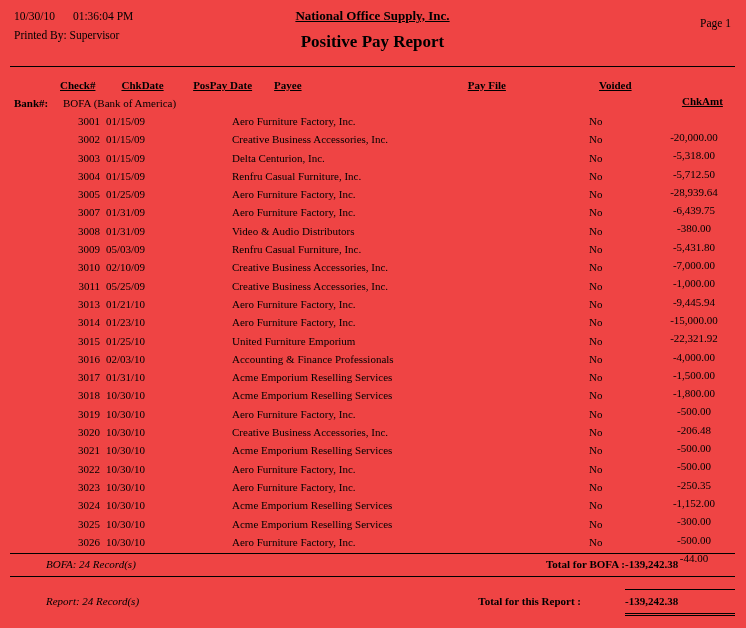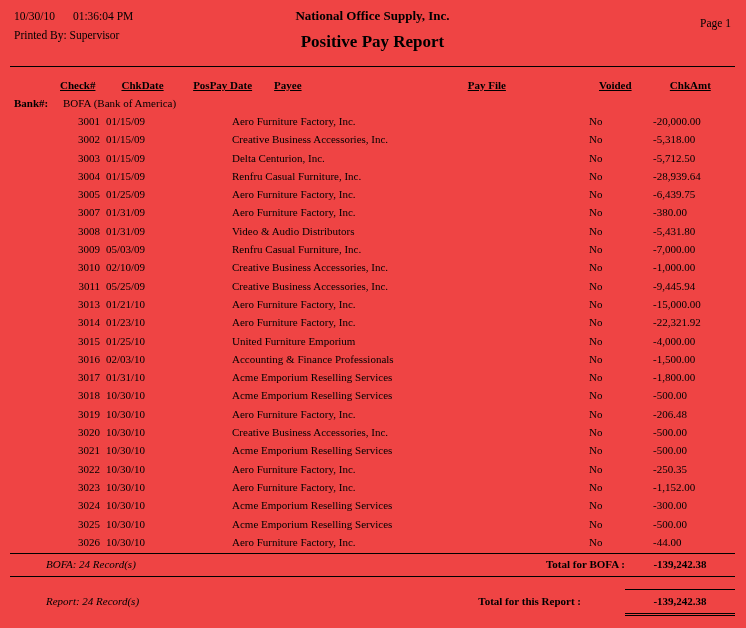--- a/index.html
+++ b/index.html
@@ -8,43 +8,43 @@
     font-family:"Liberation Serif","DejaVu Serif",serif;
     font-size:11px;position:relative;box-sizing:border-box;
     padding:8px 11px 0 10px;overflow:hidden;
   }
   
   .hdr{position:relative;height:58px;}
   .hdr-left{position:absolute;left:4px;top:2px;font-size:11.5px;}
   .hdr-left .time{margin-left:18px;}
   .hdr-left .printed{margin-top:7px;}
   .hdr-center{position:absolute;left:0;right:0;top:0;text-align:center;}
-  .company{font-weight:bold;font-size:13px;}
+  .company{font-weight:bold;font-size:13px;text-decoration:underline;}
   .title{font-weight:bold;font-size:17px;margin-top:8px;}
   .hdr-right{position:absolute;right:4px;top:9px;font-size:11.5px;}
   .rule{border-top:1px solid #000;height:0;}
   
   .row{display:flex;width:675px;margin-left:50px;height:18.3px;line-height:18.3px;}
   .colhead{margin-top:8px;height:20px;line-height:20px;font-weight:bold;gap:20px;}
   .colh{text-decoration:underline;white-space:nowrap;}
   .c1{width:40px;text-align:right;box-sizing:border-box;}
   .c2{width:66px;padding-left:6px;box-sizing:border-box;white-space:nowrap;}
   .c3{width:64px;padding-left:4px;box-sizing:border-box;white-space:nowrap;}
   .c4{width:218px;padding-left:2px;box-sizing:border-box;white-space:nowrap;overflow:hidden;}
   .c5{width:137px;padding-left:2px;box-sizing:border-box;white-space:nowrap;}
   .c6{width:68px;padding-left:4px;box-sizing:border-box;}
-  .c7{width:82px;text-align:left;box-sizing:border-box;white-space:nowrap;}
+  .c7{width:82px;text-align:center;box-sizing:border-box;white-space:nowrap;margin-top:16px;}
   .bankrow{height:17px;line-height:17px;padding-left:4px;}
   .banklabel{font-weight:bold;display:inline-block;width:49px;}
   
   .totals-divider{border-top:1px solid #000;height:0;margin-top:2px;}
   .totalrow{display:flex;align-items:baseline;height:20px;line-height:20px;}
   .records{flex:1;font-style:italic;padding-left:4px;margin-left:32px;}
   .tlabel{font-weight:bold;text-align:right;white-space:nowrap;}
-  .tamount{width:110px;text-align:center;font-weight:bold;white-space:nowrap;font-family:Liberation Serif, serif;}
+  .tamount{width:110px;text-align:left;font-weight:bold;white-space:nowrap;font-family:Liberation Serif, serif;}
   .reportrow{margin-top:12px;height:24px;line-height:22px;gap:44px;}
   .report-amount{border-top:1px solid #000;border-bottom:3px double #000;padding-bottom:1px;box-sizing:content-box;}
 </style>
 </head>
 <body>
 
 <div class="page">
 
   <div class="hdr">
     <div class="hdr-left">

